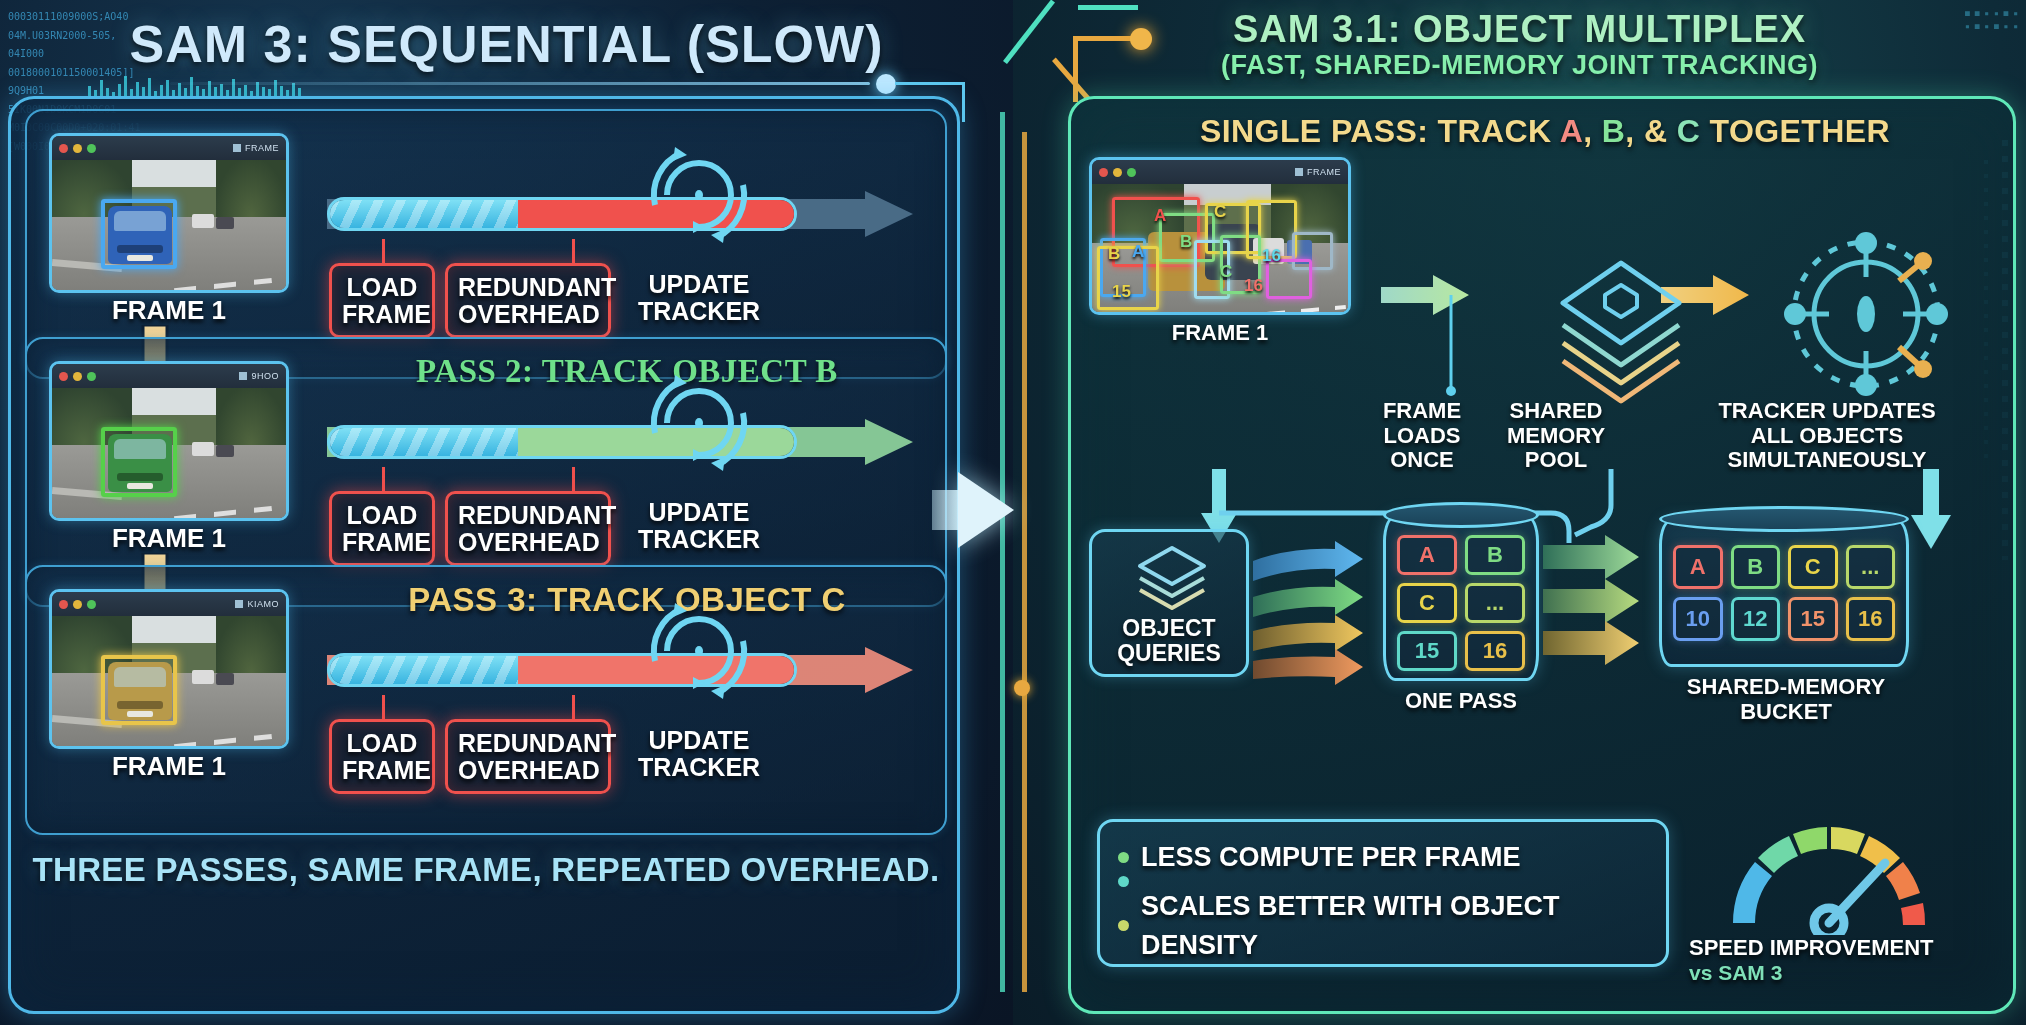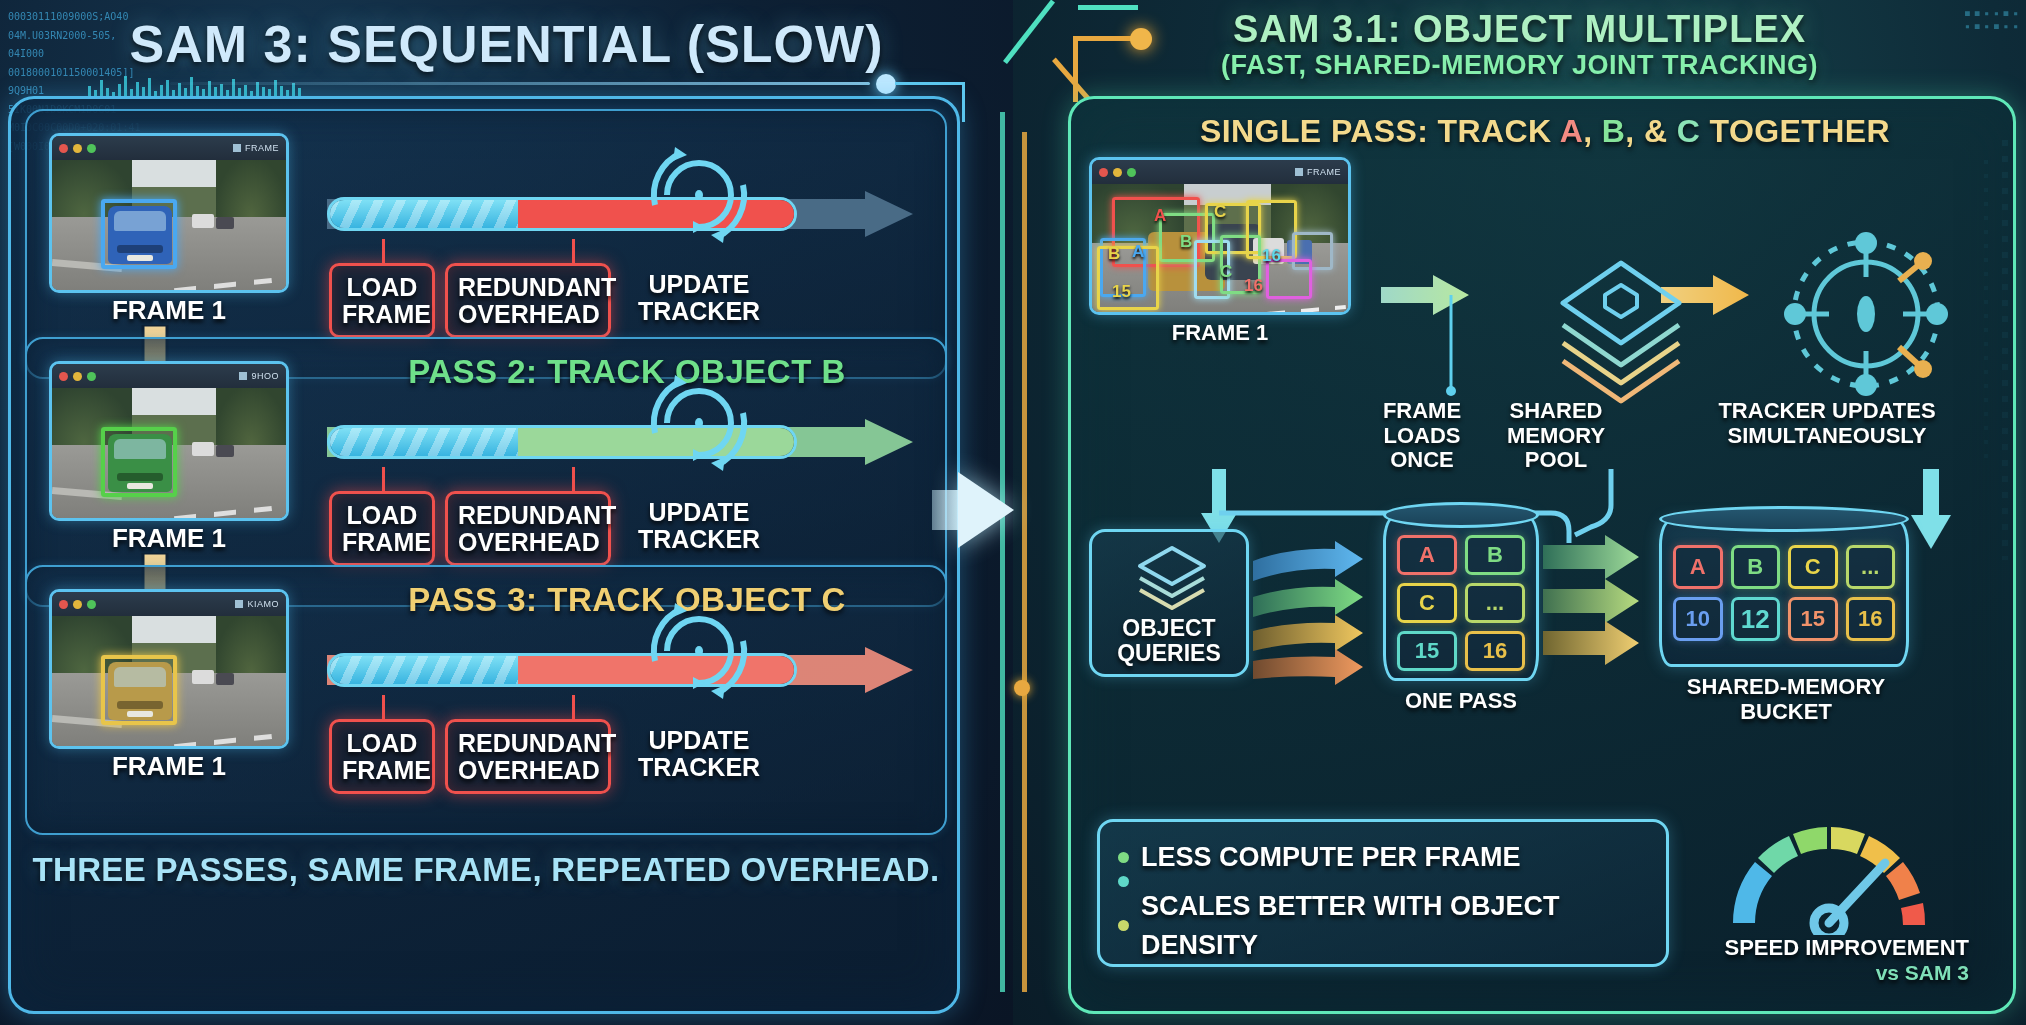--- a/index.html
+++ b/index.html
@@ -228,21 +228,21 @@
     border:3px solid #6fd6f2; border-radius:16px;
     background:linear-gradient(160deg, rgba(26,70,92,.55), rgba(14,40,58,.6));
     box-shadow:0 0 16px rgba(90,200,240,.3);
     padding:16px 18px;
   }
   .bullets li { list-style:none; display:flex; align-items:center; gap:12px;
      color:#fff; font-weight:bold; font-size:27px; line-height:1.42;
      text-shadow:0 3px 4px rgba(0,0,0,.85);}
   .bullets .bdot { width:11px; height:11px; border-radius:50%; flex:0 0 auto; }
 
-  .gauge-wrap { position:absolute; left:618px; top:712px; width:280px; text-align:right; }
+  .gauge-wrap { position:absolute; left:618px; top:712px; width:280px; text-align:left; }
   .gauge-cap { color:#fff; font-weight:bold; font-size:22px; text-shadow:0 3px 4px rgba(0,0,0,.85);}
   .gauge-sub { color:#7fe0b8; font-weight:bold; font-size:21px; text-shadow:0 3px 4px rgba(0,0,0,.85);}
 </style>
 </head>
 <body>
 
 <div class="stage">
 
   <div class="bg-left"></div>
   <div class="bg-right"></div>
@@ -423,21 +423,21 @@
           <div class="far2"></div>
           <div class="car" style="background:#3a8f46;">
             <div class="wind"></div>
             <div class="grill"></div>
             <div class="plate"></div>
           </div>
           <div class="bbox" style="left:21%;top:29%;width:76px;height:70px;border-color:#56d04a;box-shadow:0 0 10px #56d04a;"></div>
         </div>
       </div>
 
-      <div class="passtitle" style="color:#6fe08a;">PASS 2: TRACK OBJECT B</div>
+      <div class="passtitle" style="color:#6fe08a;font-family:Liberation Serif, serif;">PASS 2: TRACK OBJECT B</div>
 
       <div class="barwrap">
         <svg style="position:absolute;left:0;top:0;width:588px;height:46px;">
           <path d="M0,8 L538,8 L538,0 L586,23 L538,46 L538,38 L0,38 Z" fill="#8ccf9a" opacity="0.95"></path>
         </svg>
         <div class="bar-track">
           <div class="bar-load" style="width:188px;"></div>
           <div class="bar-over" style="left:188px;width:282px;background:#9bd89a;"></div>
         </div>
       </div>
@@ -669,20 +669,21 @@
       <div>LOADS</div>
       <div>ONCE</div>
     </div>
     <div class="rlabel" style="left:420px;top:300px;width:130px;">
       <div>SHARED</div>
       <div>MEMORY</div>
       <div>POOL</div>
     </div>
     <div class="rlabel" style="left:578px;top:300px;width:356px;">
       <div>TRACKER UPDATES</div>
+      <div>ALL OBJECTS</div>
       <div>SIMULTANEOUSLY</div>
     </div>
 
     <svg style="position:absolute;left:100px;top:370px;width:830px;height:120px;">
       <path d="M48,0 L48,44" stroke="#7fe0e8" stroke-width="14" fill="none"></path>
       <path d="M30,44 L66,44 L48,74 Z" fill="#7fe0e8"></path>
       <path d="M48,44 L380,44 Q398,44 398,62 L398,74" stroke="#6fd0ee" stroke-width="5" fill="none"></path>
       <path d="M440,0 L440,36 Q440,52 420,58 L404,66" stroke="#6fd0ee" stroke-width="5" fill="none"></path>
       <path d="M760,0 L760,46" stroke="#7fe0e8" stroke-width="16" fill="none"></path>
       <path d="M740,46 L780,46 L760,80 Z" fill="#7fe0e8"></path>
@@ -763,21 +764,21 @@
 
     <div class="cyl" style="left:588px;top:420px;width:250px;height:148px;">
       <div class="body"></div>
       <div class="top"></div>
       <div id="bucket-chips" style="position:absolute;left:14px;top:26px;width:222px;height:96px;display:grid;grid-template-columns:repeat(4,1fr);grid-template-rows:1fr 1fr;gap:8px;">
           <div style="border: 3px solid rgb(240, 113, 106); border-radius: 7px; display: flex; align-items: center; justify-content: center; color: rgb(240, 113, 106); font-weight: bold; font-size: 22px; background: rgba(18, 42, 58, 0.6); box-shadow: rgba(240, 113, 106, 0.333) 0px 0px 8px;">A</div>
           <div style="border: 3px solid rgb(127, 220, 132); border-radius: 7px; display: flex; align-items: center; justify-content: center; color: rgb(127, 220, 132); font-weight: bold; font-size: 22px; background: rgba(18, 42, 58, 0.6); box-shadow: rgba(127, 220, 132, 0.333) 0px 0px 8px;">B</div>
           <div style="border: 3px solid rgb(232, 212, 74); border-radius: 7px; display: flex; align-items: center; justify-content: center; color: rgb(232, 212, 74); font-weight: bold; font-size: 22px; background: rgba(18, 42, 58, 0.6); box-shadow: rgba(232, 212, 74, 0.333) 0px 0px 8px;">C</div>
           <div style="border: 3px solid rgb(184, 216, 106); border-radius: 7px; display: flex; align-items: center; justify-content: center; color: rgb(184, 216, 106); font-weight: bold; font-size: 22px; background: rgba(18, 42, 58, 0.6); box-shadow: rgba(184, 216, 106, 0.333) 0px 0px 8px;">...</div>
           <div style="border: 3px solid rgb(106, 158, 240); border-radius: 7px; display: flex; align-items: center; justify-content: center; color: rgb(106, 158, 240); font-weight: bold; font-size: 22px; background: rgba(18, 42, 58, 0.6); box-shadow: rgba(106, 158, 240, 0.333) 0px 0px 8px;">10</div>
-          <div style="border: 3px solid rgb(95, 216, 208); border-radius: 7px; display: flex; align-items: center; justify-content: center; color: rgb(95, 216, 208); font-weight: bold; font-size: 26px; background: rgba(18, 42, 58, 0.6); box-shadow: rgba(95, 216, 208, 0.333) 0px 0px 8px;">12</div>
+          <div style="border: 3px solid rgb(95, 216, 208); border-radius: 7px; display: flex; align-items: center; justify-content: center; color: rgb(95, 216, 208); font-weight: bold; font-size: 22px; background: rgba(18, 42, 58, 0.6); box-shadow: rgba(95, 216, 208, 0.333) 0px 0px 8px;">12</div>
           <div style="border: 3px solid rgb(240, 146, 106); border-radius: 7px; display: flex; align-items: center; justify-content: center; color: rgb(240, 146, 106); font-weight: bold; font-size: 22px; background: rgba(18, 42, 58, 0.6); box-shadow: rgba(240, 146, 106, 0.333) 0px 0px 8px;">15</div>
           <div style="border: 3px solid rgb(232, 192, 74); border-radius: 7px; display: flex; align-items: center; justify-content: center; color: rgb(232, 192, 74); font-weight: bold; font-size: 22px; background: rgba(18, 42, 58, 0.6); box-shadow: rgba(232, 192, 74, 0.333) 0px 0px 8px;">16</div>
         </div>
     </div>
     <div class="rlabel" style="left:570px;top:576px;width:290px;">
       <div>SHARED-MEMORY</div>
       <div>BUCKET</div>
     </div>
 
     <div class="bullets">

